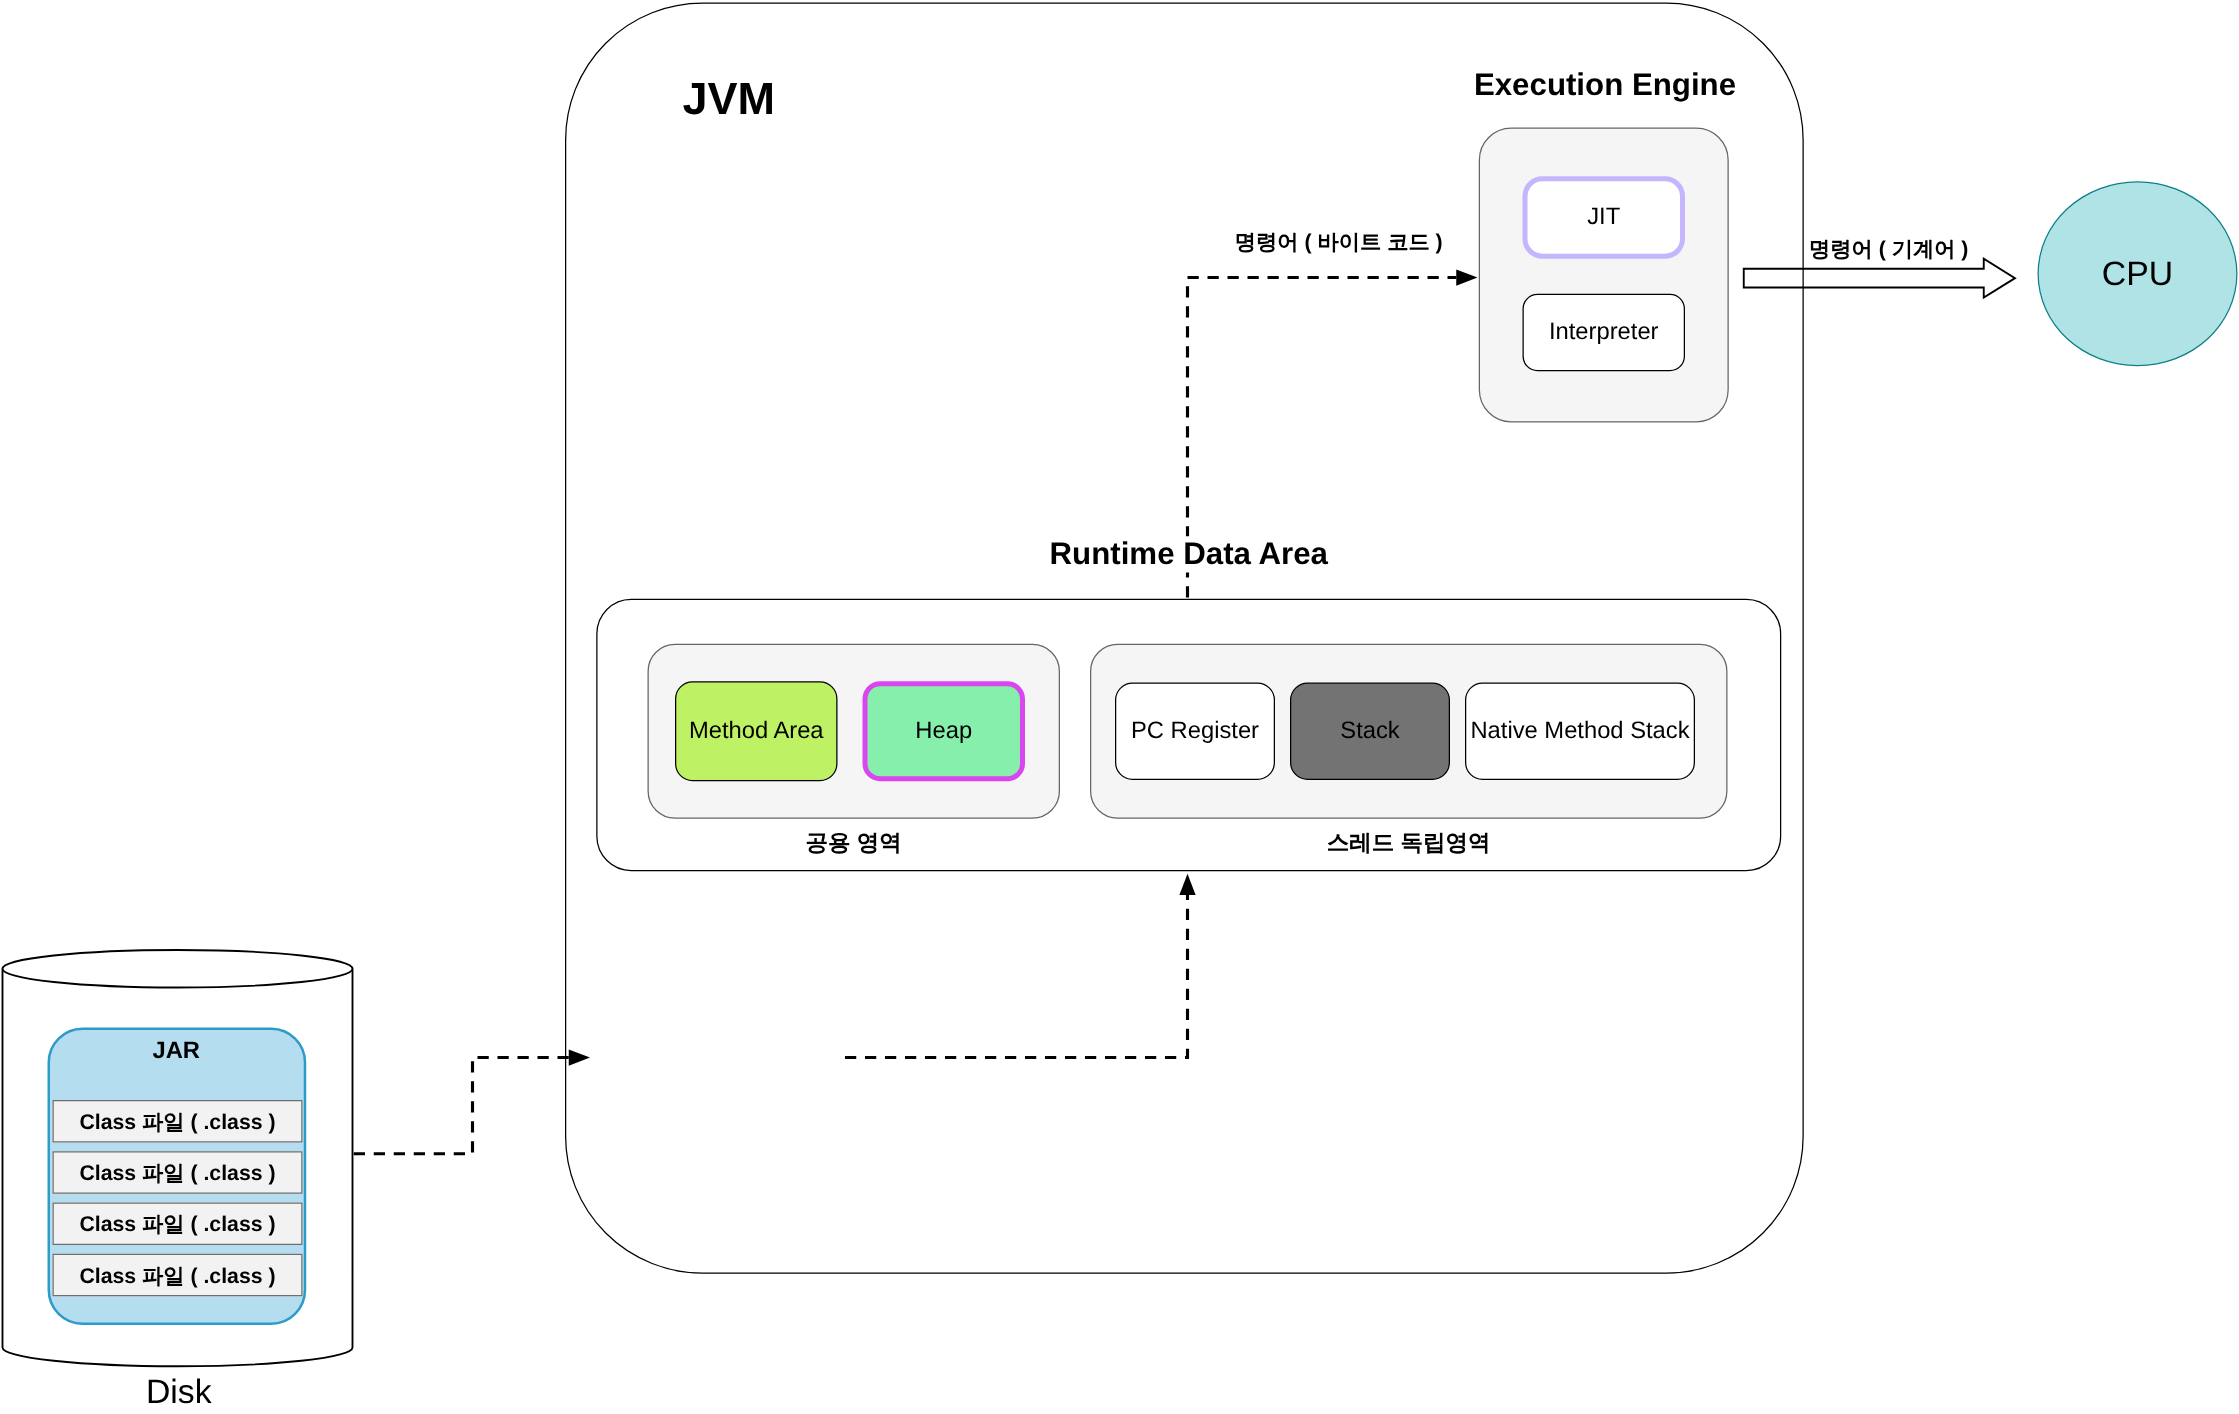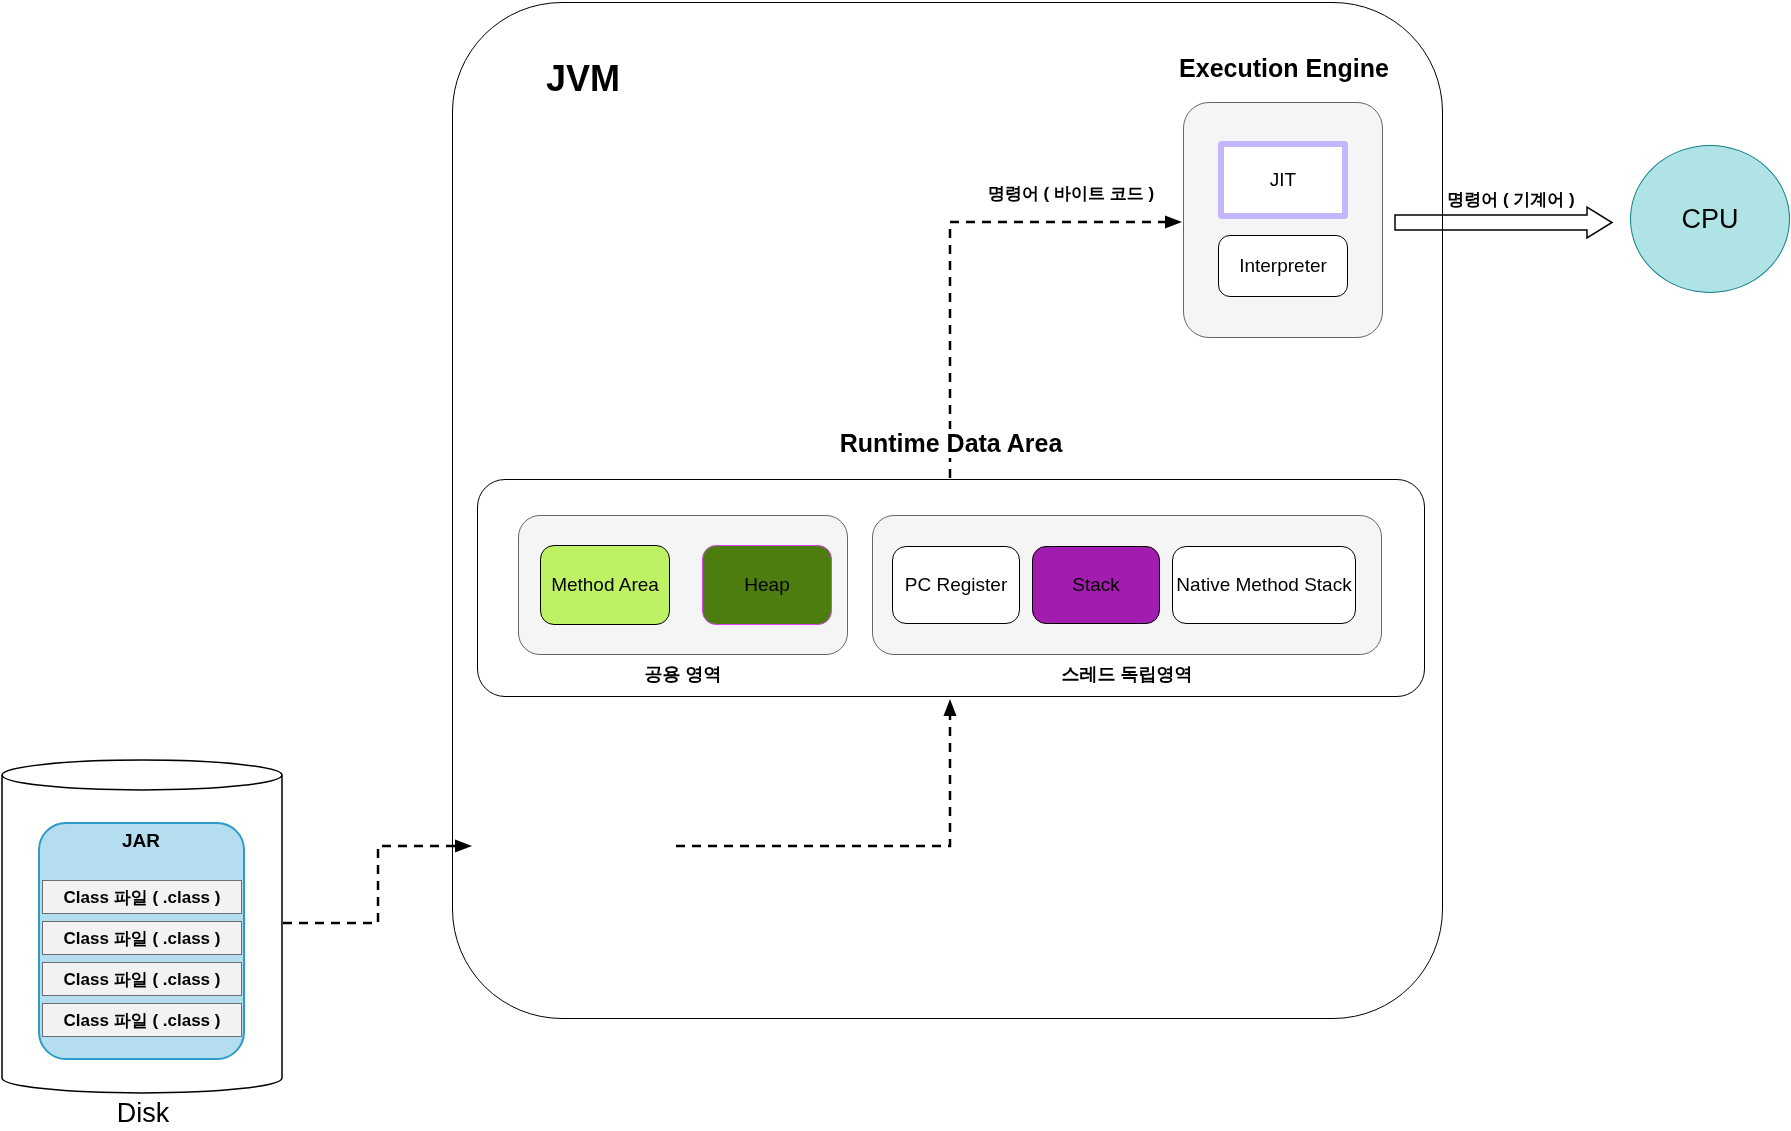--- a/index.html
+++ b/index.html
@@ -19,33 +19,33 @@
 
   
   .jvm-box{left:452px;top:2px;width:991px;height:1017px;border:1.5px solid #000;border-radius:110px;background:#fff;z-index:0;}
   .jvm-label{left:546px;top:58px;font-size:36px;font-weight:700;z-index:10;}
 
   svg.wires{position:absolute;left:0;top:0;z-index:5;}
 
   
   .ee-title{left:1284px;top:54px;transform:translateX(-50%);font-size:25px;font-weight:700;white-space:nowrap;z-index:10;}
   .ee-box{left:1183px;top:102px;width:200px;height:236px;background:var(--gray-fill);border:1px solid var(--gray-stroke);border-radius:26px;z-index:10;}
-  .jit-box{left:1218px;top:141px;width:130px;height:78px;background:#fff;border:6px solid #c4b5fd;border-radius:4px;font-size:19px;z-index:11;}
+  .jit-box{left:1218px;top:141px;width:130px;height:66px;background:#fff;border:4px solid #c4b5fd;border-radius:16px;font-size:19px;z-index:11;}
   .interpreter-box{left:1218px;top:235px;width:130px;height:62px;background:#fff;border:1px solid #000;border-radius:12px;font-size:19px;z-index:11;}
 
   
   .rda-title{left:951px;top:429px;transform:translateX(-50%);font-size:25px;font-weight:700;white-space:nowrap;background:#fff;padding:0 8px;z-index:10;}
   .rda-box{left:477px;top:479px;width:948px;height:218px;background:#fff;border:1px solid #000;border-radius:28px;z-index:10;}
   .shared-box{left:518px;top:515px;width:330px;height:140px;background:var(--gray-fill);border:1px solid var(--gray-stroke);border-radius:22px;z-index:11;}
   .method-area-box{left:540px;top:545px;width:130px;height:80px;background:#bef264;border:1px solid #000;border-radius:14px;font-size:19px;z-index:12;}
-  .heap-box{left:690px;top:545px;width:130px;height:80px;background:#4d7c0f;border:1px solid #d946ef;border-radius:14px;font-size:19px;z-index:12;margin-left:12px;}
+  .heap-box{left:690px;top:545px;width:130px;height:80px;background:#86efac;border:4px solid #d946ef;border-radius:14px;font-size:19px;z-index:12;}
   .shared-label{left:683px;top:662px;transform:translateX(-50%);font-size:18px;font-weight:700;white-space:nowrap;z-index:11;}
   .thread-box{left:872px;top:515px;width:510px;height:140px;background:var(--gray-fill);border:1px solid var(--gray-stroke);border-radius:22px;z-index:11;}
   .pc-register-box{left:892px;top:546px;width:128px;height:78px;background:#fff;border:1px solid #000;border-radius:14px;font-size:19px;z-index:12;}
-  .stack-box{left:1032px;top:546px;width:128px;height:78px;background:#a21caf;border:1px solid #000;border-radius:14px;font-size:19px;z-index:12;}
+  .stack-box{left:1032px;top:546px;width:128px;height:78px;background:#737373;border:1px solid #000;border-radius:14px;font-size:19px;z-index:12;}
   .nms-box{left:1172px;top:546px;width:184px;height:78px;background:#fff;border:1px solid #000;border-radius:14px;font-size:19px;z-index:12;}
   .thread-label{left:1127px;top:662px;transform:translateX(-50%);font-size:18px;font-weight:700;white-space:nowrap;z-index:11;}
 
   
   .class-loader-box{left:475px;top:740px;width:200px;height:210px;background:var(--gray-fill);border:1px solid #8a8a8a;border-radius:26px;font-size:23px;color:#2d2d2d;z-index:10;}
 
   
   .cpu-circle{left:1630px;top:145px;width:160px;height:148px;background:var(--cpu-fill);border:1.5px solid var(--cpu-stroke);border-radius:50%;font-size:27px;z-index:10;}
 
   

